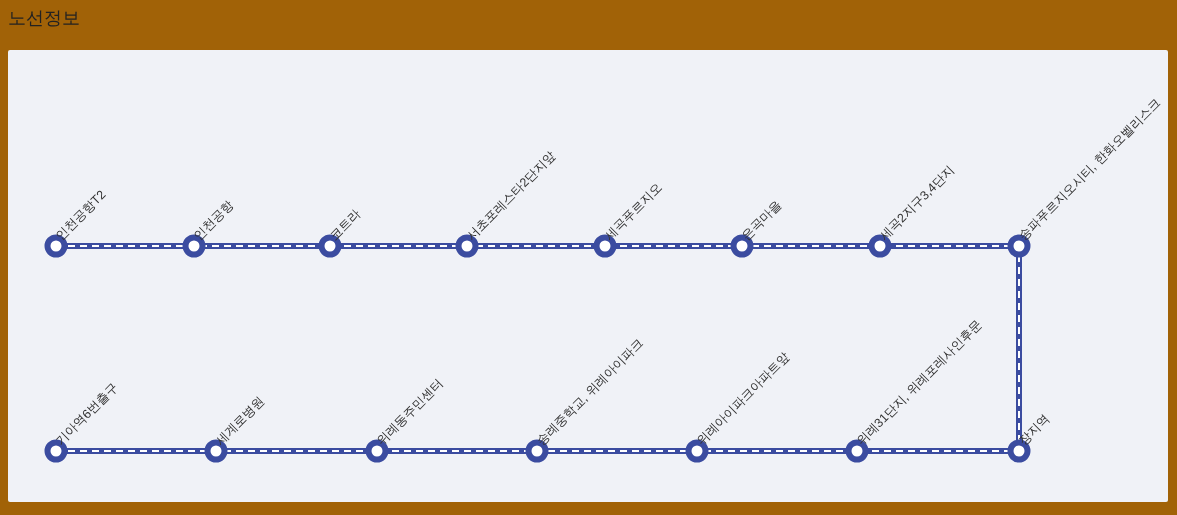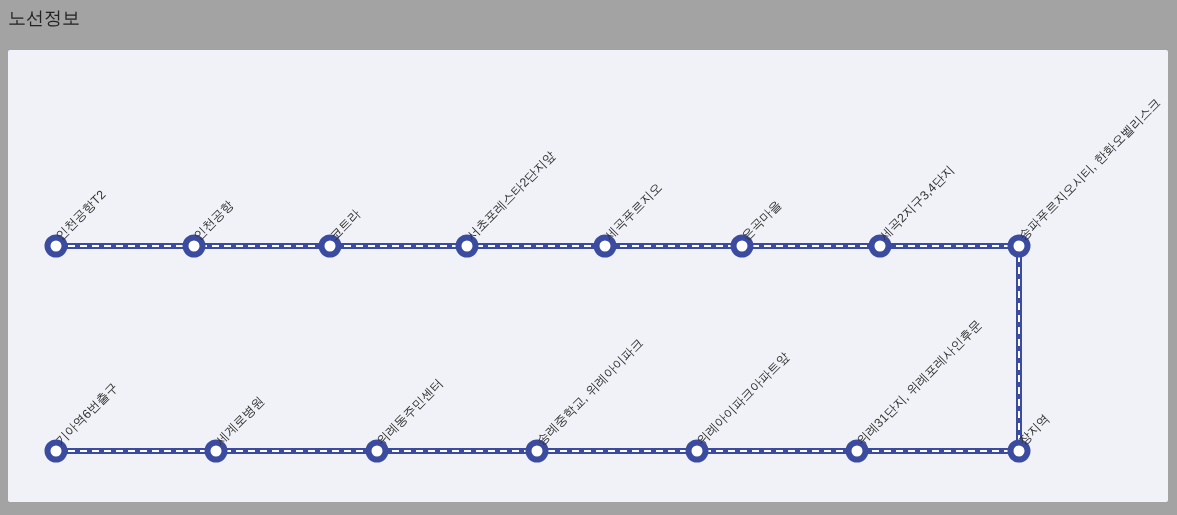--- a/index.html
+++ b/index.html
@@ -7,21 +7,21 @@
   html, body {
     margin: 0;
     padding: 0;
     background: #ffffff;
     font-family: "Liberation Sans", "DejaVu Sans", sans-serif;
   }
   #page {
     position: relative;
     width: 1177px;
     height: 515px;
-    background: #a3a3a3;
+    background: #a16207;
     overflow: hidden;
   }
   #page-title {
     position: absolute;
     left: 8px;
     top: 6px;
     font-size: 18px;
     color: #222222;
     letter-spacing: 0px;
     white-space: nowrap;

